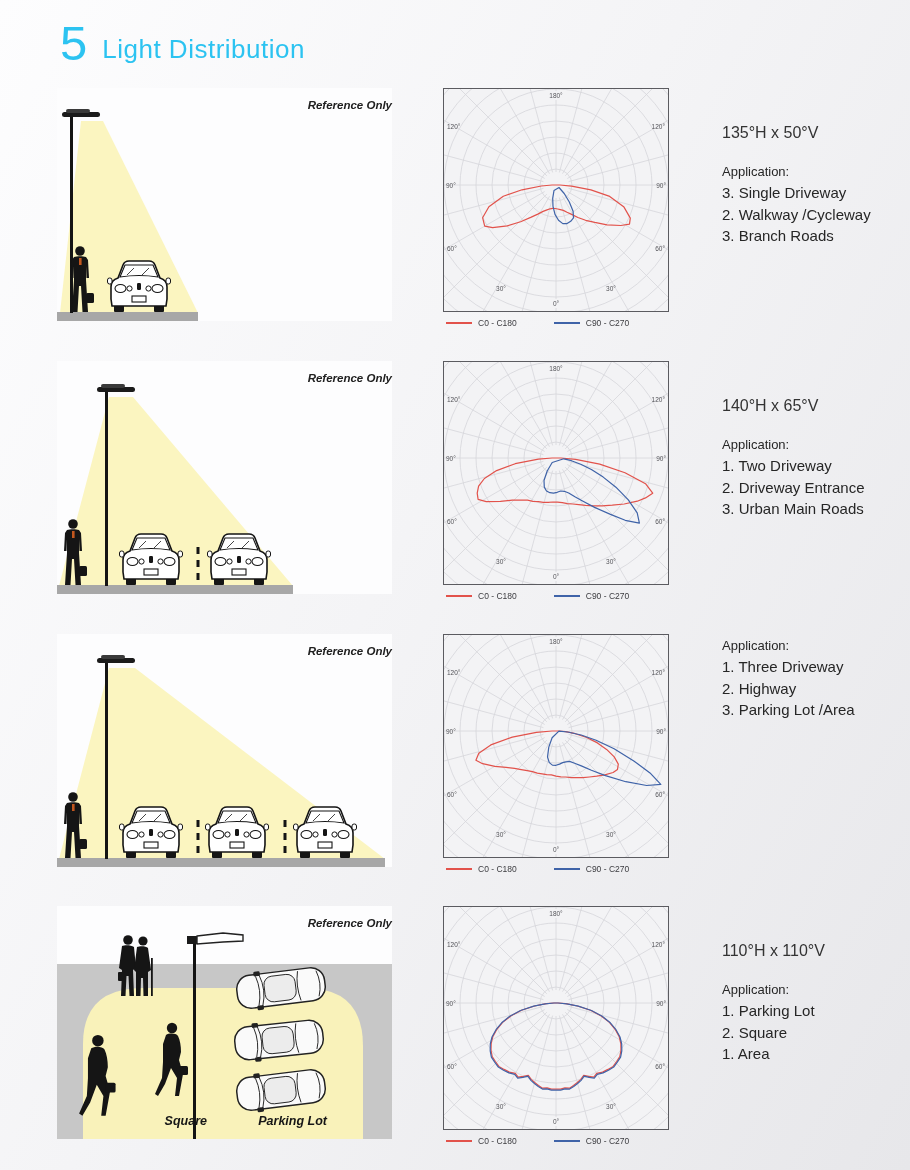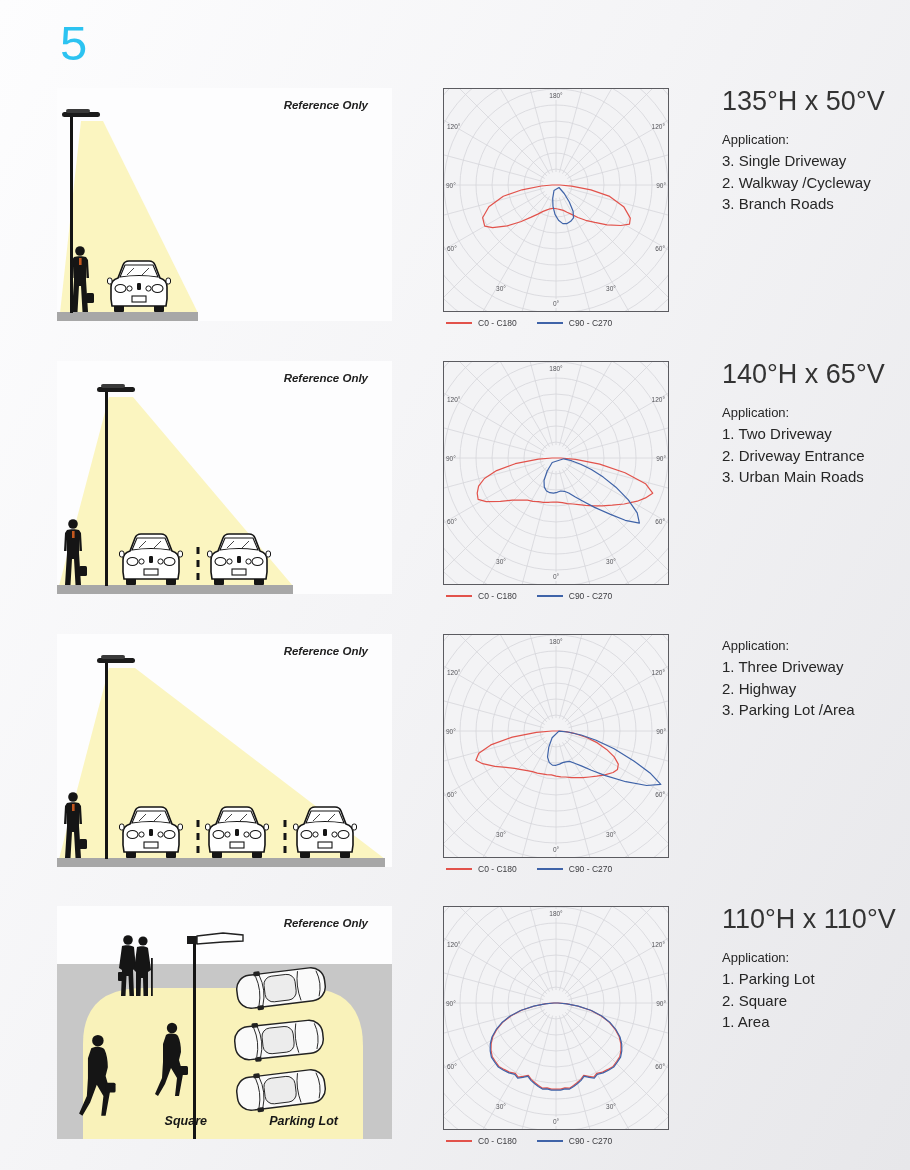--- a/index.html
+++ b/index.html
@@ -7,31 +7,31 @@
         background:linear-gradient(118deg,#fdfdfe 0%,#f4f4f6 45%,#e7e7ea 100%);
         font-family:"Liberation Sans",sans-serif;}
   
   .hdr{position:absolute;left:60px;top:20px;display:flex;align-items:flex-end;gap:15px;color:#2cc3f1;}
   .hdr .num{font-size:49px;line-height:46px;font-weight:400;}
   .hdr .ttl{font-size:26px;line-height:34px;font-weight:400;letter-spacing:.5px;}
   
   .row{position:absolute;left:0;width:910px;height:256px;}
   .scene{position:absolute;left:57px;top:0;width:335px;height:233px;background:#fdfdfe;}
   .scene svg{display:block;}
-  .ref{position:absolute;top:11px;right:24px;font-size:11.5px;font-weight:bold;font-style:italic;color:#202020;}
+  .ref{position:absolute;top:11px;right:0;font-size:11.5px;font-weight:bold;font-style:italic;color:#202020;}
   .scene-label{position:absolute;bottom:11px;font-size:12.5px;font-weight:bold;font-style:italic;color:#161616;text-align:right;}
   .chart{position:absolute;left:443px;top:0;width:226px;height:224px;background:#f3f3f5;
          border:1px solid #5b5b60;box-sizing:border-box;}
   .chart svg{display:block;overflow:hidden;}
-  .legend{position:absolute;left:446px;top:230px;display:flex;gap:20px;align-items:center;}
+  .legend{position:absolute;left:446px;top:230px;display:flex;gap:37px;align-items:center;}
   .leg{display:flex;align-items:center;gap:6px;}
   .leg-line{display:inline-block;width:26px;height:2px;}
   .leg em{font-style:normal;font-size:8.5px;color:#3c3c40;}
   .info{position:absolute;left:722px;top:1px;width:186px;color:#262626;}
-  .beam{font-size:27px;line-height:24px;color:#333;margin-bottom:16px;}
+  .beam{font-size:16px;line-height:24px;color:#333;margin-bottom:16px;margin-top:32px;}
   .app-label{font-size:13px;line-height:21px;}
   .app-item{font-size:15px;line-height:21.5px;}
 </style>
 </head>
 <body>
 
 <svg width="0" height="0" style="position:absolute" aria-hidden="true">
   <defs>
     <symbol id="person-standing" viewBox="0 0 26 68">
       <circle cx="11" cy="5" r="4.8" fill="#151515"></circle>
@@ -81,20 +81,21 @@
       <rect x="0" y="5" width="38" height="5" rx="2.5" fill="#1b1b1b"></rect>
       <rect x="4" y="2" width="24" height="4" rx="2" fill="#3a3a3a"></rect>
     </symbol>
   </defs>
 </svg>
 
 <div class="page">
 
   <div class="hdr">
     <div class="num">5</div>
+    <div class="ttl">Light Distribution</div>
   </div>
 
   <section class="row" style="top:88px">
     <div class="scene">
       <svg width="335" height="233" viewBox="0 0 335 233">
         <rect width="335" height="233" fill="#fdfdfe"></rect>
         <polygon points="24,33 46,33 141,225 3,225" fill="#fbf5c0"></polygon>
         <rect x="0" y="224" width="141" height="9" fill="#a7a7a7"></rect>
         <rect x="13" y="28" width="3" height="197" fill="#141414"></rect>
         <use href="#light-head" x="5" y="19" width="40" height="12"></use>
@@ -363,21 +364,21 @@
         </g>
         <use href="#person-couple" x="58" y="28" width="46" height="64"></use>
         <use href="#person-walk" x="98" y="116" width="36" height="76"></use>
         <use href="#person-walk" x="22" y="128" width="40" height="84"></use>
         <use href="#car-top" x="178" y="60" width="92" height="44" transform="rotate(-7 224 82)"></use>
         <use href="#car-top" x="176" y="112" width="92" height="44" transform="rotate(-6 222 134)"></use>
         <use href="#car-top" x="178" y="162" width="92" height="44" transform="rotate(-7 224 184)"></use>
       </svg>
       <div class="ref">Reference Only</div>
       <div class="scene-label" style="left:60px;width:90px">Square</div>
-      <div class="scene-label" style="left:181px;width:100px">Parking Lot</div>
+      <div class="scene-label" style="left:170px;width:100px">Parking Lot</div>
     </div>
     <div class="chart">
       <svg class="polar" width="224" height="222" viewBox="0 0 224 222">
           <line x1="112.0" y1="109.0" x2="112.0" y2="271.0" stroke="#d6d6da" stroke-width="0.8"></line>
           <line x1="115.4" y1="108.6" x2="157.3" y2="265.0" stroke="#d6d6da" stroke-width="0.8"></line>
           <line x1="118.5" y1="107.3" x2="199.5" y2="247.6" stroke="#d6d6da" stroke-width="0.8"></line>
           <line x1="121.2" y1="105.2" x2="235.7" y2="219.7" stroke="#d6d6da" stroke-width="0.8"></line>
           <line x1="123.3" y1="102.5" x2="263.6" y2="183.5" stroke="#d6d6da" stroke-width="0.8"></line>
           <line x1="124.6" y1="99.4" x2="281.0" y2="141.3" stroke="#d6d6da" stroke-width="0.8"></line>
           <line x1="125.0" y1="96.0" x2="287.0" y2="96.0" stroke="#d6d6da" stroke-width="0.8"></line>

